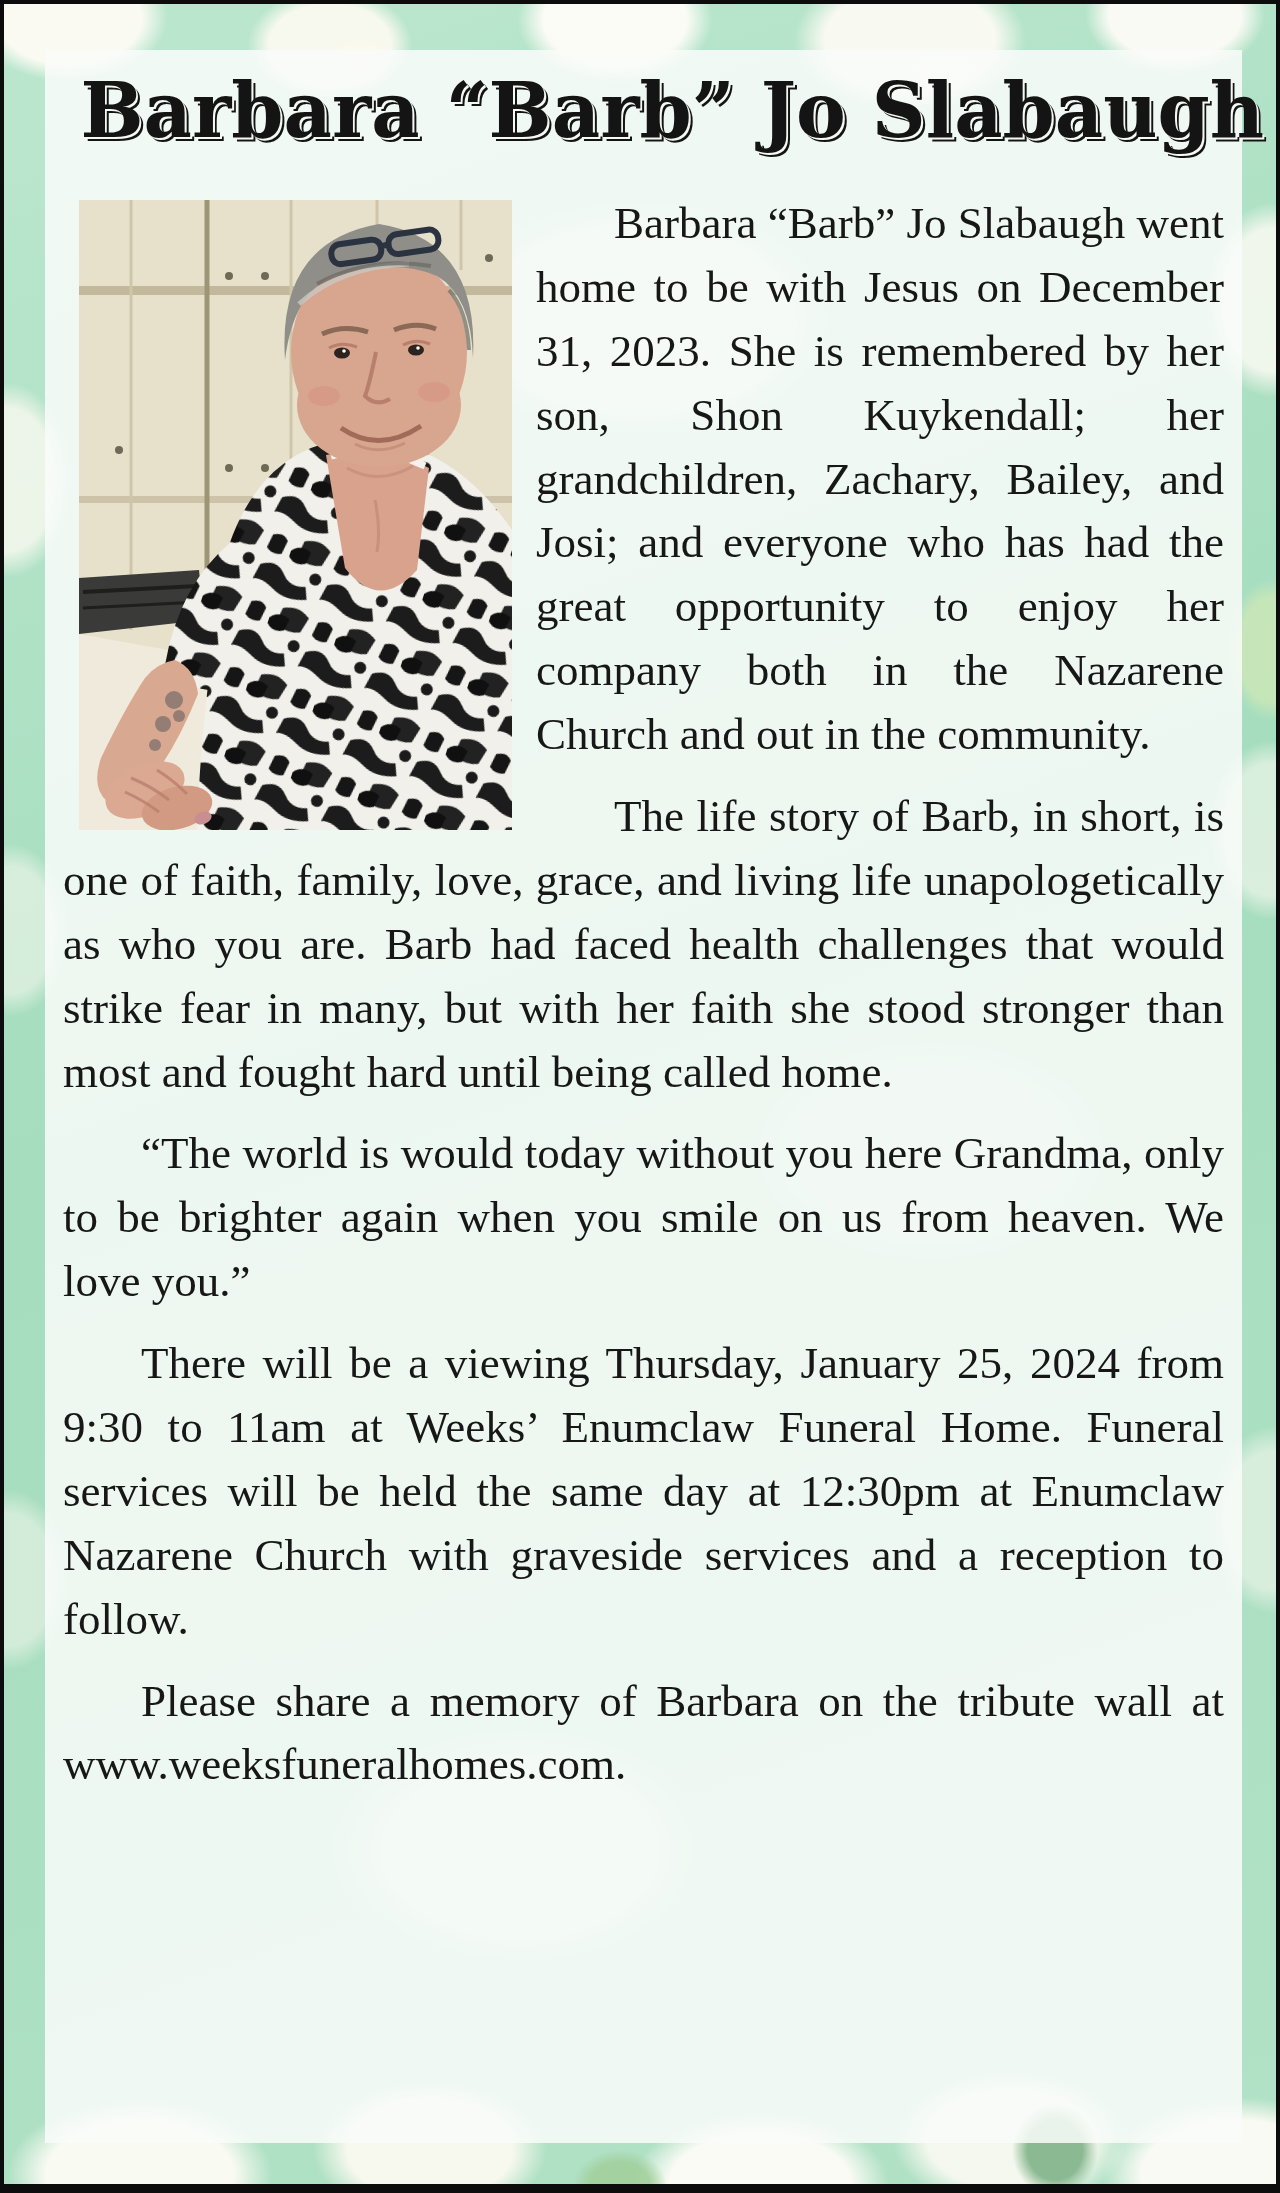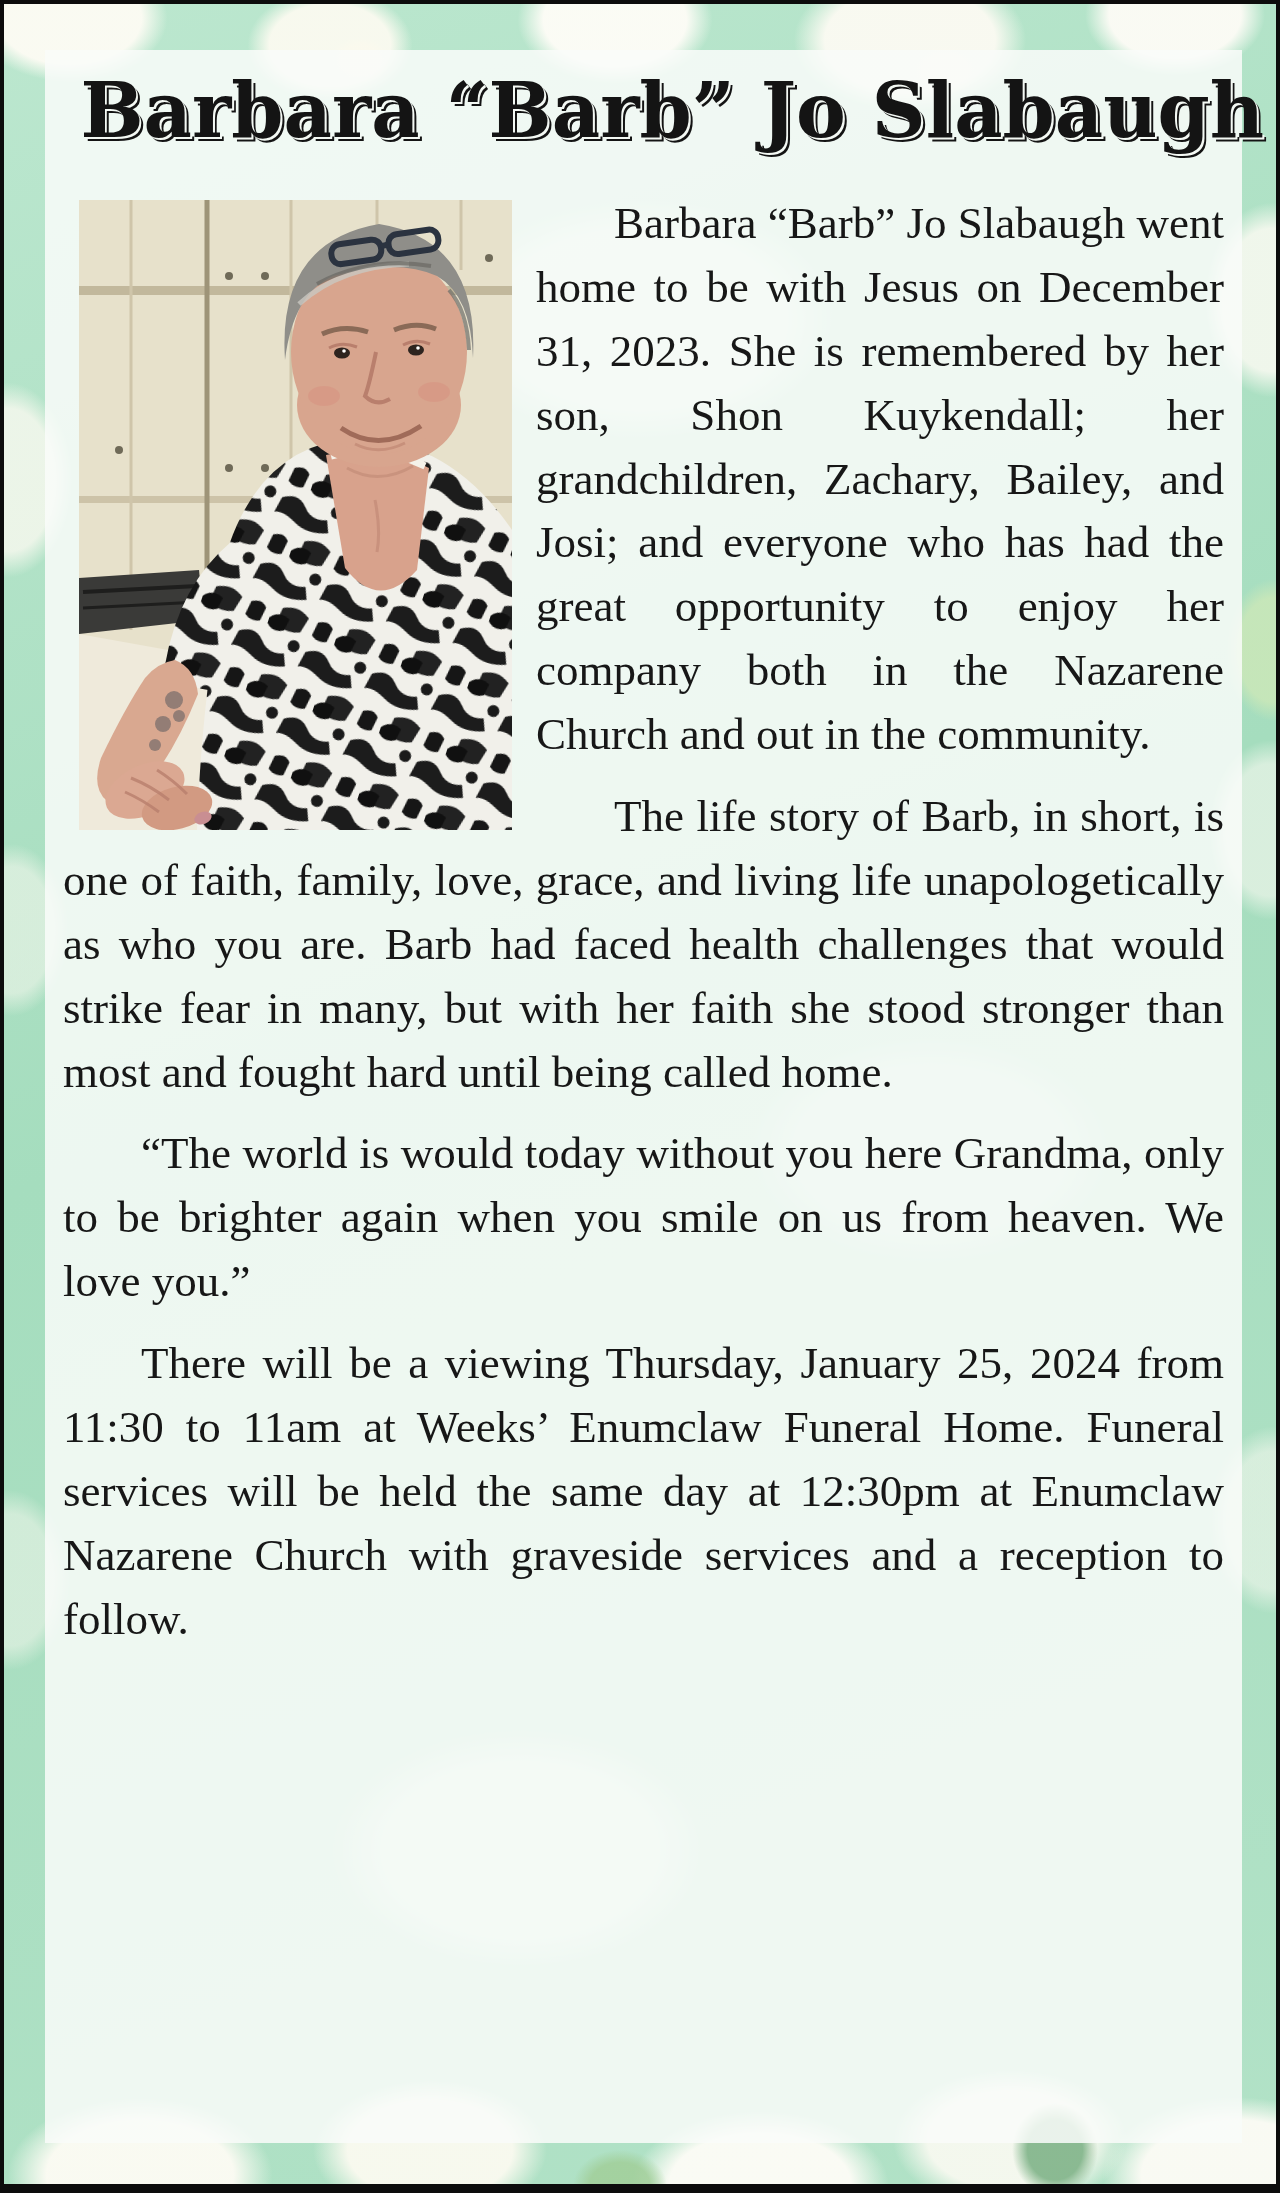--- a/index.html
+++ b/index.html
@@ -195,16 +195,17 @@
             <path d="M46 592 q18 8 34 20"></path>
             <path d="M78 570 q16 10 30 24"></path>
           </g>
           <ellipse cx="124" cy="618" rx="9" ry="6" fill="#c98e92" transform="rotate(-20 124 618)"></ellipse>
         </svg>
       </figure>
 
       <p>Barbara “Barb” Jo Slabaugh went home to be with Jesus on December 31, 2023. She is remembered by her son, Shon Kuykendall; her grandchildren, Zachary, Bailey, and Josi; and everyone who has had the great opportunity to enjoy her company both in the Nazarene Church and out in the community.</p>
       <p>The life story of Barb, in short, is one of faith, family, love, grace, and living life unapologetically as who you are. Barb had faced health challenges that would strike fear in many, but with her faith she stood stronger than most and fought hard until being called home.</p>
       <p>“The world is would today without you here Grandma, only to be brighter again when you smile on us from heaven. We love you.”</p>
-      <p>There will be a viewing Thursday, January 25, 2024 from 11:30 to 11am at Weeks’ Enumclaw Funeral Home. Funeral services will be held the same day at 12:30pm at Enumclaw Nazarene Church with graveside services and a reception to follow.</p>
+      <p>There will be a viewing Thursday, January 25, 2024 from 9:30 to 11am at Weeks’ Enumclaw Funeral Home. Funeral services will be held the same day at 12:30pm at Enumclaw Nazarene Church with graveside services and a reception to follow.</p>
+      <p><span>Please share a memory of Barbara on the tribute wall at </span><span>www.weeksfuneralhomes.com.</span></p>
     </div>
   </div>
 </div>
 
 </body></html>

